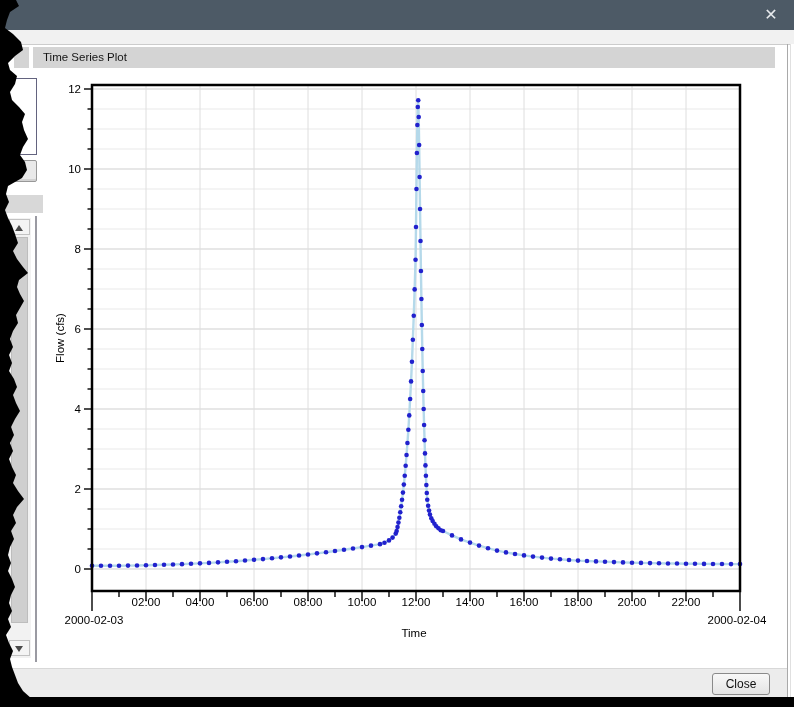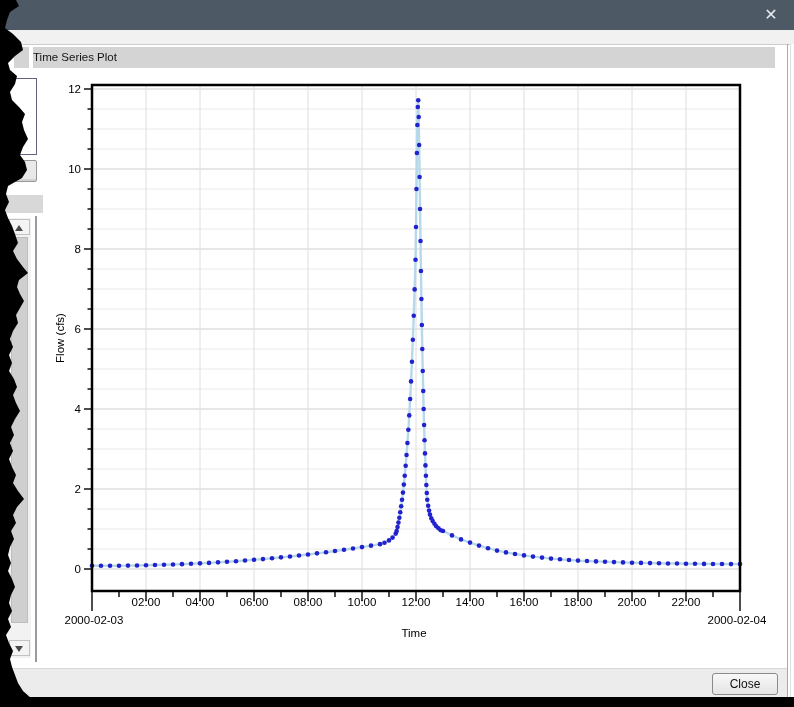--- a/index.html
+++ b/index.html
@@ -16,21 +16,21 @@
     font-size:16px;line-height:20px;text-align:center;cursor:default;
     font-family:"DejaVu Sans",sans-serif;
   }
   #edge-strip{left:0;top:30px;width:794px;height:14px;background:#f1f1f1;}
   #dialog-top-line{left:0;top:44px;width:791px;height:1px;background:#cccccc;}
   #win-border-r1{left:787px;top:44px;width:1px;height:654px;background:#a9a9a9;}
   #win-border-r2{left:790px;top:44px;width:1px;height:654px;background:#e0e0e0;}
   
   #panel-header{
     left:33px;top:47px;width:742px;height:21px;background:#d4d4d4;
-    color:#141414;font-size:11.5px;line-height:21px;padding-left:0;
+    color:#141414;font-size:11.5px;line-height:21px;padding-left:10px;
     box-sizing:border-box;
   }
   #toolbar-fragment{left:14px;top:47px;width:15px;height:21px;background:#d4d4d4;}
   
   #listbox-fragment{
     left:7px;top:78px;width:30px;height:77px;background:#ffffff;
     border:1px solid #63637f;box-sizing:border-box;
   }
   #button-fragment{
     left:5px;top:160px;width:32px;height:22px;background:#e9e9e9;
@@ -53,21 +53,21 @@
   #scroll-thumb{
     left:11px;top:237px;width:17px;height:386px;background:#cfcfcf;
     border:1px solid #bdbdbd;box-sizing:border-box;
   }
   
   #footer{
     left:0;top:668px;width:787px;height:29px;background:#ececec;
     border-top:1px solid #d8d8d8;box-sizing:border-box;
   }
   #close-btn{
-    left:712px;top:673px;width:66px;height:22px;
+    left:712px;top:673px;width:58px;height:22px;
     background:linear-gradient(#f8f8f8,#e4e4e4);
     border:1px solid #8a8a8a;border-radius:3px;box-sizing:border-box;
     font-size:12px;color:#111;text-align:center;line-height:20px;cursor:default;
     font-family:"Liberation Sans",sans-serif;
   }
   #bottom-black{left:0;top:697px;width:794px;height:10px;background:#000000;}
   
   #chart-svg{left:0;top:0;width:794px;height:707px;pointer-events:none;}
   svg text{font-family:"Liberation Sans","DejaVu Sans",sans-serif;}
   

